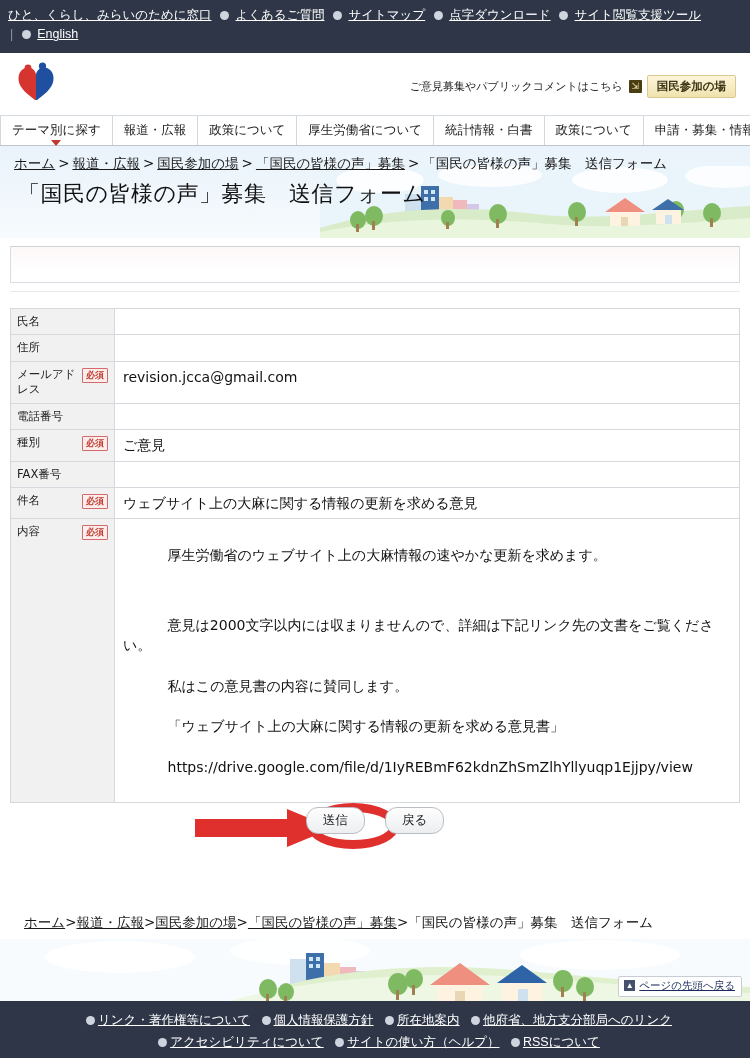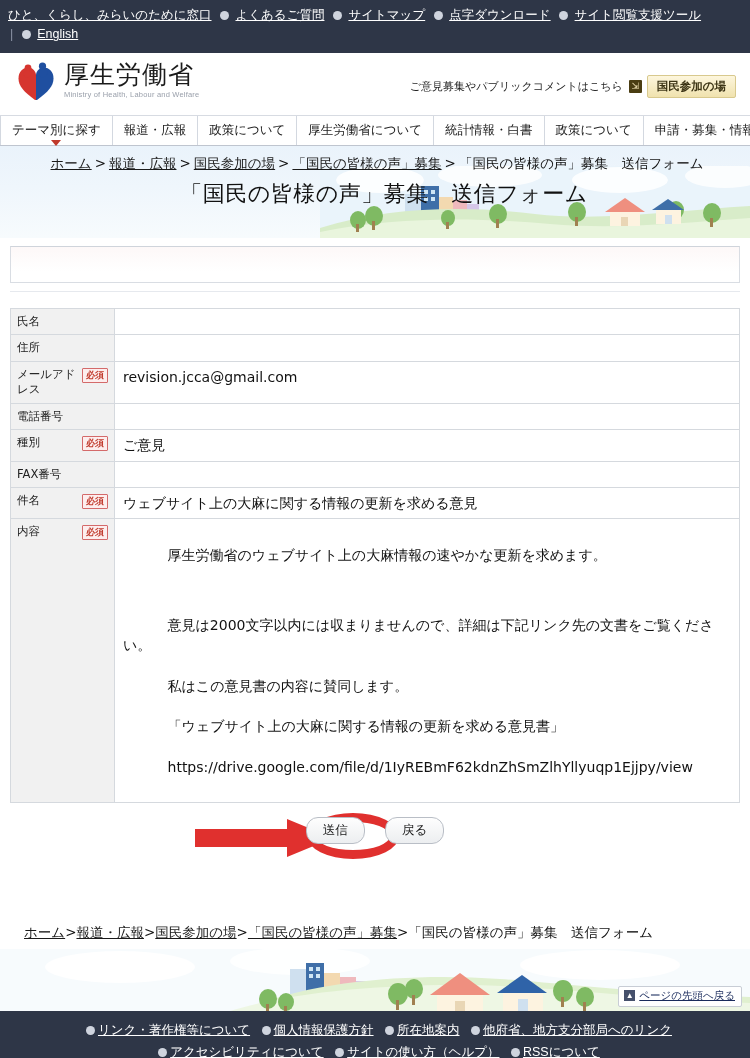--- a/index.html
+++ b/index.html
@@ -118,21 +118,20 @@
     border-right: 5px solid transparent;
     border-top: 6px solid #c0392b;
   }
 
   
   .hero {
     position: relative;
     height: 92px;
     overflow: hidden;
     background: linear-gradient(#eaf3fb 0%, #eff6fc 45%, #f7fbfd 100%);
-    text-align: center;
   }
   .hero-art { position: absolute; right: 0; bottom: 0; width: 430px; height: 72px; }
   .breadcrumb {
     position: relative;
     z-index: 3;
     padding: 8px 10px 0 14px;
     font-size: 13.5px;
     line-height: 1.45;
     color: #111;
     font-family: "DejaVu Sans", sans-serif;
@@ -204,21 +203,21 @@
     min-height: 20px;
   }
   td.val-empty { height: 21px; padding: 5px 8px; }
   td.val-content { line-height: 1.5; font-size: 13.5px; white-space: pre-wrap; word-break: break-all; }
   td.val-content .gap { display: block; height: 9px; }
 
   
   .btn-row {
     position: relative;
     text-align: center;
-    margin-top: 14px;
+    margin-top: 4px;
     height: 40px;
   }
   .btn {
     display: inline-block;
     background: linear-gradient(#fefefe, #eceef0);
     border: 1px solid #b9bec6;
     border-radius: 12px;
     font-size: 12.5px;
     color: #1a1a1a;
     padding: 4px 16px;
@@ -328,24 +327,20 @@
   <div class="logo-wrap">
     <svg class="logo-mark" viewBox="0 0 40 42">
       <path d="M20 40 C8 31 2 25 2 17 C2 10 7 6 12 6 C16 6 19 9 20 12 C21 9 24 6 28 6 C33 6 38 10 38 17 C38 25 32 31 20 40 Z" fill="#ffffff"></path>
       <path d="M19 39 C8 31 2.5 25 2.5 17.5 C2.5 10.5 7 6.5 12 6.5 C16.5 6.5 19.5 10 20 13.5 L20 39 Z" fill="#d6352f"></path>
       <path d="M21 39 C32 31 37.5 25 37.5 17.5 C37.5 10.5 33 6.5 28 6.5 C23.5 6.5 20.5 10 20 13.5 L20 39 Z" fill="#1f4fa0"></path>
       <circle cx="12" cy="7" r="3.4" fill="#d6352f"></circle>
       <circle cx="26.5" cy="5.2" r="3.6" fill="#1f4fa0"></circle>
       <path d="M7 13 C8 10 10 9 12.5 9.5 C15 10 16 12 15 14 L12 17 L9 16 Z" fill="#d6352f"></path>
       <path d="M23 11 C24 8 27 7 29.5 8.5 C32 10 32 13 30 15 L26 17 L23.5 15 Z" fill="#1f4fa0"></path>
     </svg>
-    <div>
-      <div class="logo-text-jp">厚生労働省</div>
-      <div class="logo-text-en">Ministry of Health, Labour and Welfare</div>
-    </div>
   </div>
   <div class="header-right">
     <span class="hr-label">ご意見募集やパブリックコメントはこちら</span>
     <span class="hr-icon">⇲</span>
     <span class="hr-btn">国民参加の場</span>
   </div>
 </div>
 
 <div class="gnav">
   <div class="gnav-item active">

